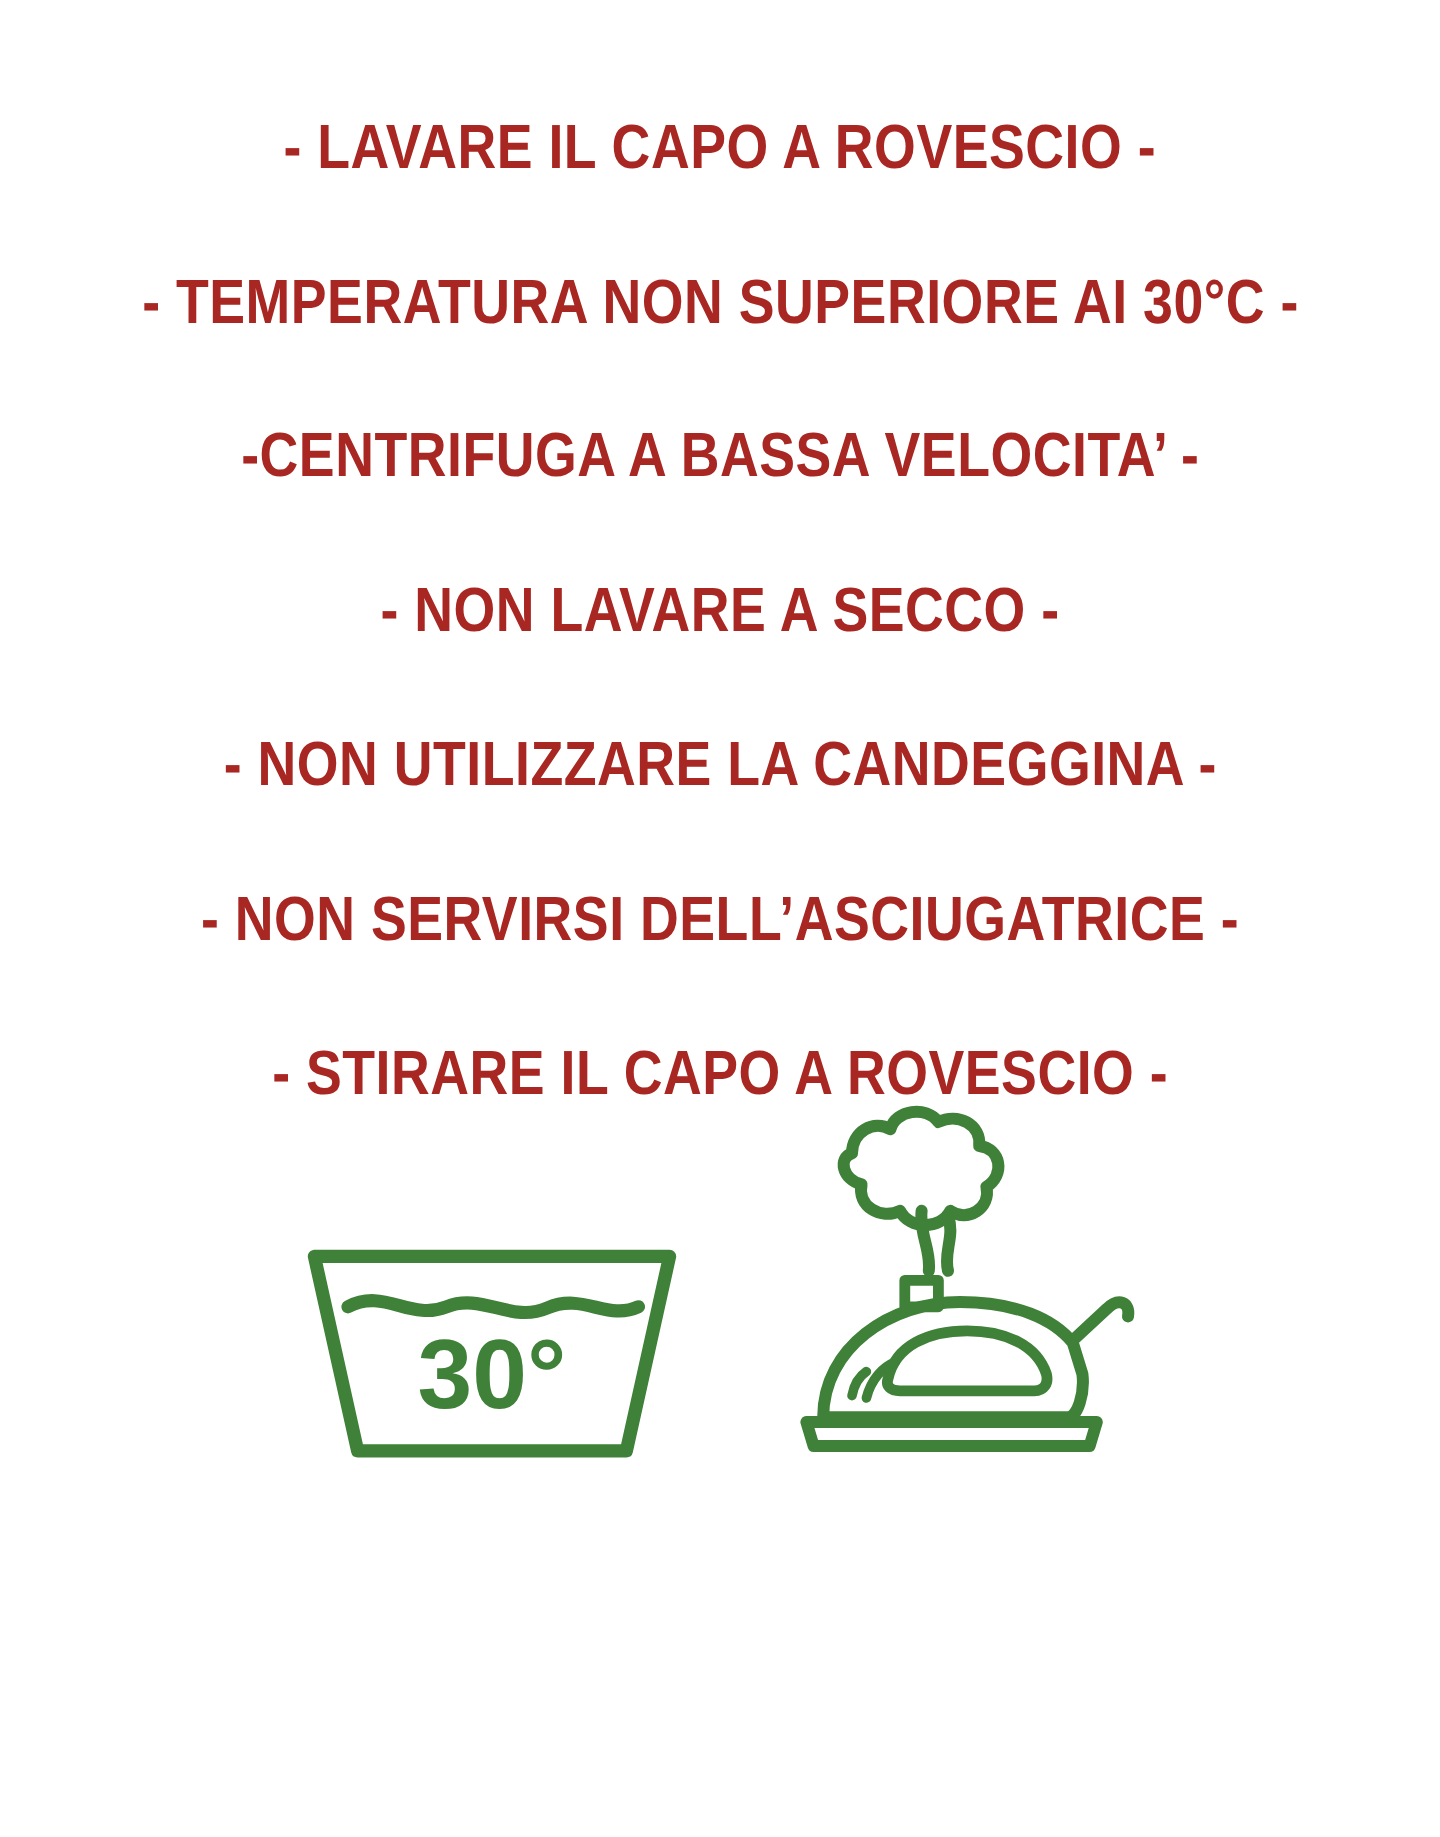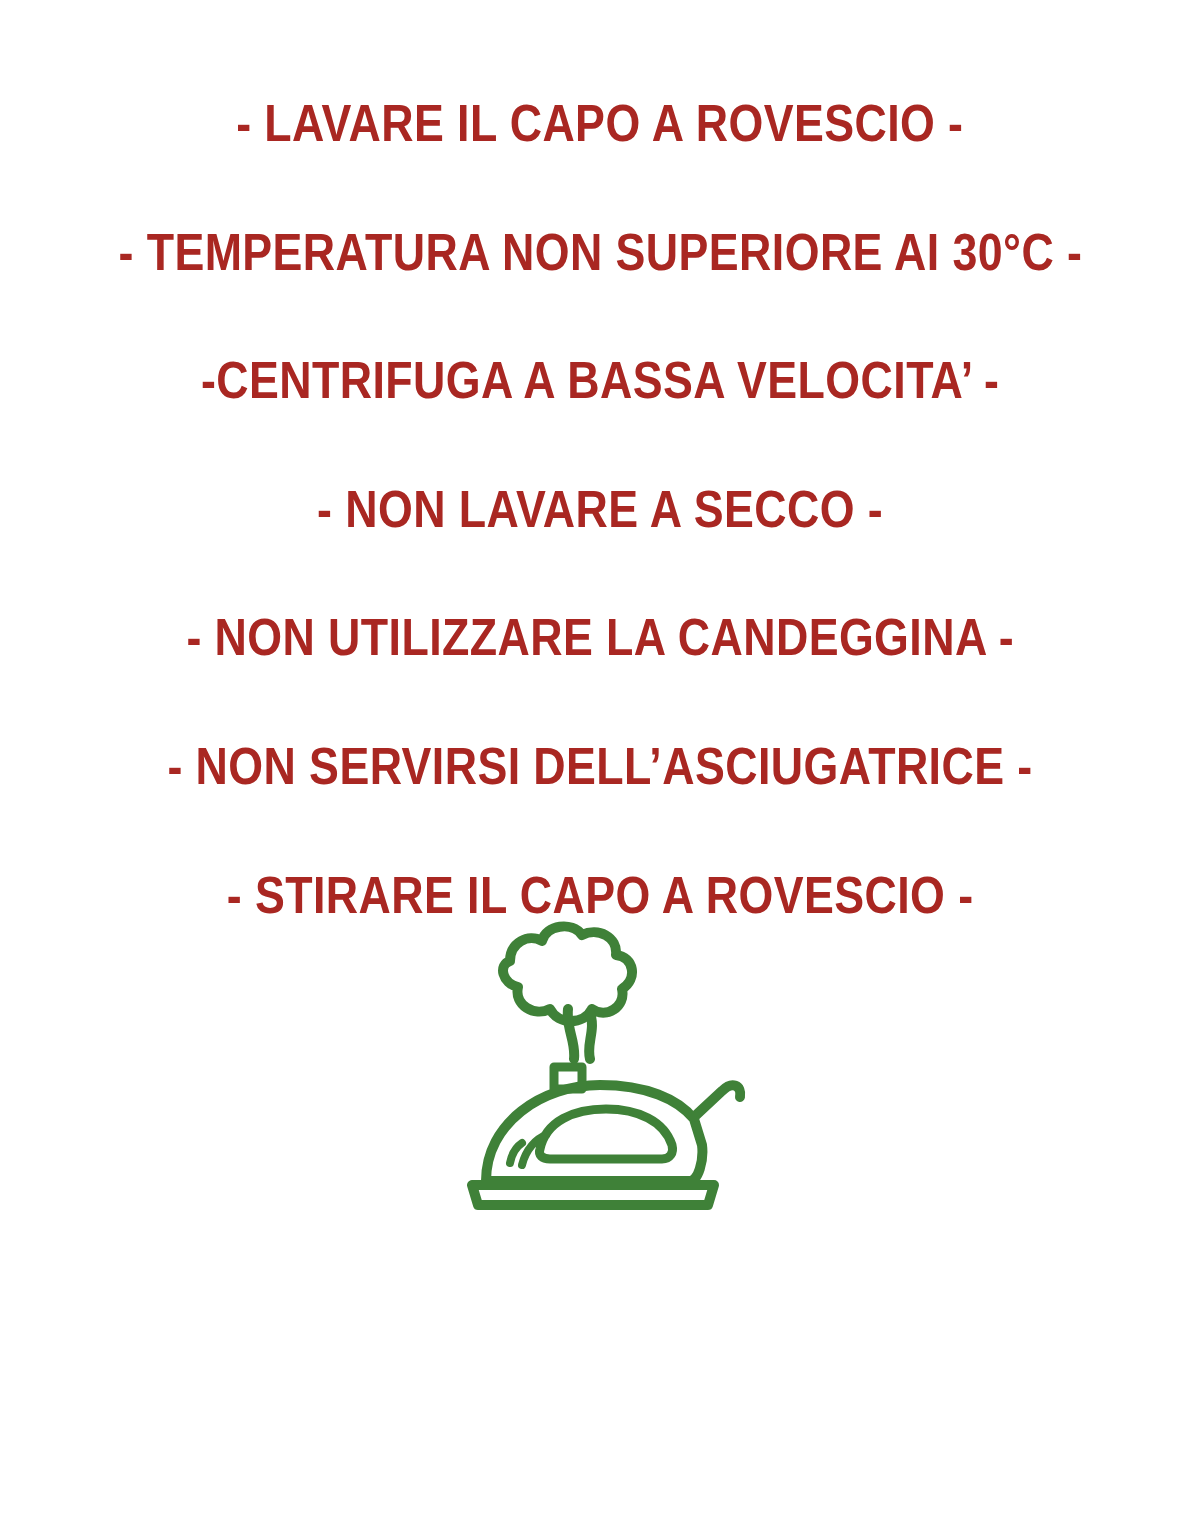--- a/index.html
+++ b/index.html
@@ -69,20 +69,27 @@
     <div class="care-line">- TEMPERATURA NON SUPERIORE AI 30°C -</div>
     <div class="care-line">-CENTRIFUGA A BASSA VELOCITA’ -</div>
     <div class="care-line">- NON LAVARE A SECCO -</div>
     <div class="care-line">- NON UTILIZZARE LA CANDEGGINA -</div>
     <div class="care-line">- NON SERVIRSI DELL’ASCIUGATRICE -</div>
     <div class="care-line">- STIRARE IL CAPO A ROVESCIO -</div>
   </div>
 
   <div class="symbols">
 
+    <div class="symbol wash-symbol">
+      <svg width="320" height="190" viewBox="0 0 320 190" fill="none" xmlns="http://www.w3.org/2000/svg">
+        <path d="M12 14 H308 L272 176 H48 Z" stroke="#3f8138" stroke-width="11" stroke-linejoin="round" fill="none"></path>
+        <path d="M40 56 C70 40, 92 68, 122 56 C152 44, 176 70, 206 57 C236 44, 256 68, 282 56" stroke="#3f8138" stroke-width="11" stroke-linecap="round" fill="none"></path>
+        <text x="160" y="140" text-anchor="middle" font-family="Liberation Sans, sans-serif" font-weight="bold" font-size="82" fill="#3f8138">30°</text>
+      </svg>
+    </div>
 
     <div class="symbol iron-symbol">
       <svg width="300" height="310" viewBox="0 0 300 310" fill="none" xmlns="http://www.w3.org/2000/svg">
 
         <path d="M60 48 C60 30, 78 20, 92 28 C96 12, 122 8, 132 22 C148 14, 168 24, 166 42 C184 44, 188 66, 172 76 C176 94, 156 106, 142 96 C134 112, 108 112, 100 96 C84 104, 64 92, 68 74 C52 70, 48 52, 60 48 Z" stroke="#3f8138" stroke-width="10" stroke-linejoin="round" fill="none"></path>
         <path d="M118 96 C116 116, 126 128, 124 146" stroke="#3f8138" stroke-width="10" stroke-linecap="round" fill="none"></path>
         <path d="M140 100 C146 118, 136 130, 140 146" stroke="#3f8138" stroke-width="10" stroke-linecap="round" fill="none"></path>
 
         <path d="M36 268 C36 210, 92 172, 150 172 C196 172, 228 186, 244 206 L252 232 C254 248, 248 268, 240 268 Z" stroke="#3f8138" stroke-width="10" stroke-linejoin="round" fill="none"></path>
         <path d="M90 236 C96 208, 124 196, 156 196 C188 196, 214 208, 222 232 C224 240, 220 246, 212 246 H100 C92 246, 88 242, 90 236 Z" stroke="#3f8138" stroke-width="9" stroke-linejoin="round" fill="none"></path>

